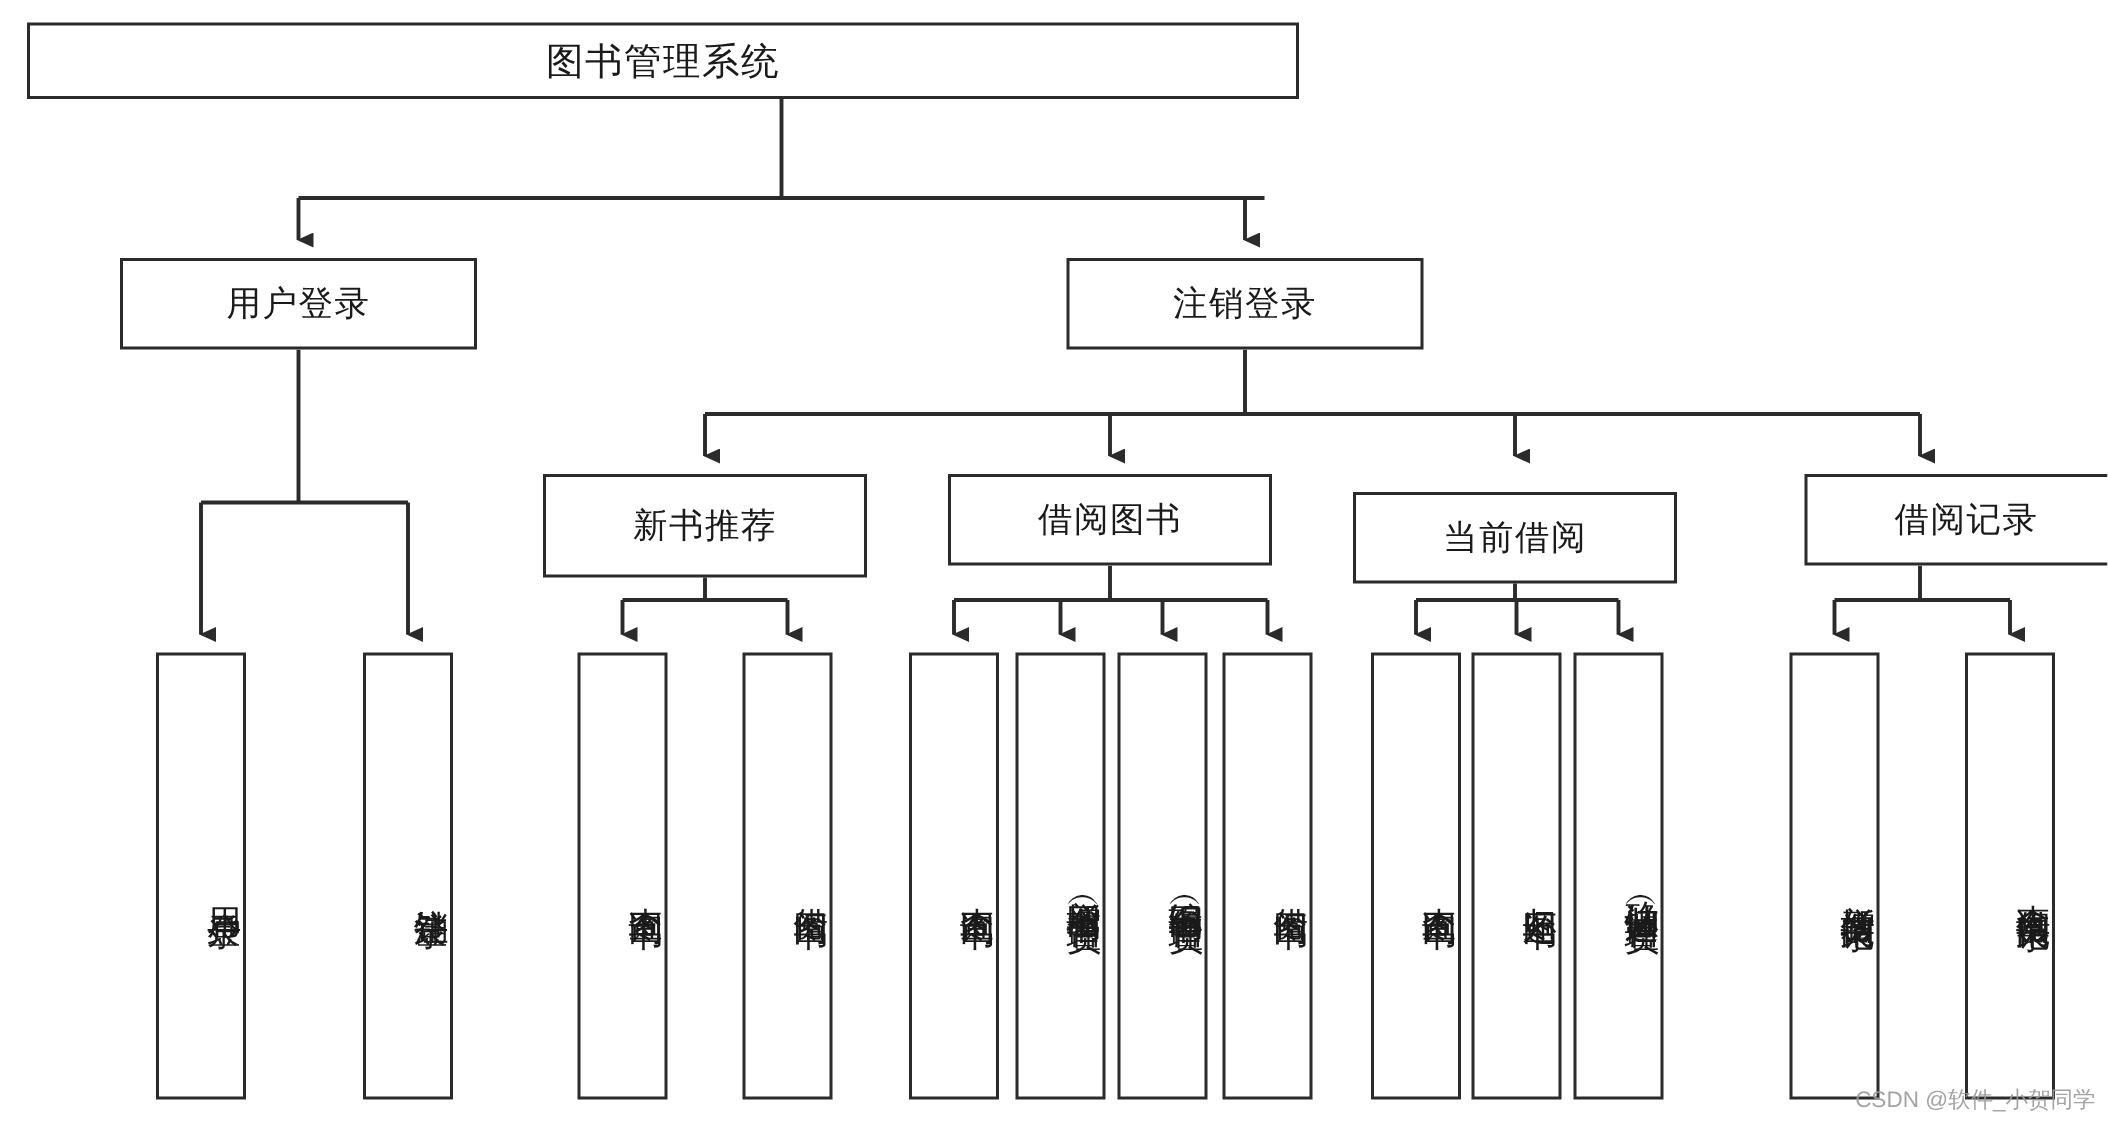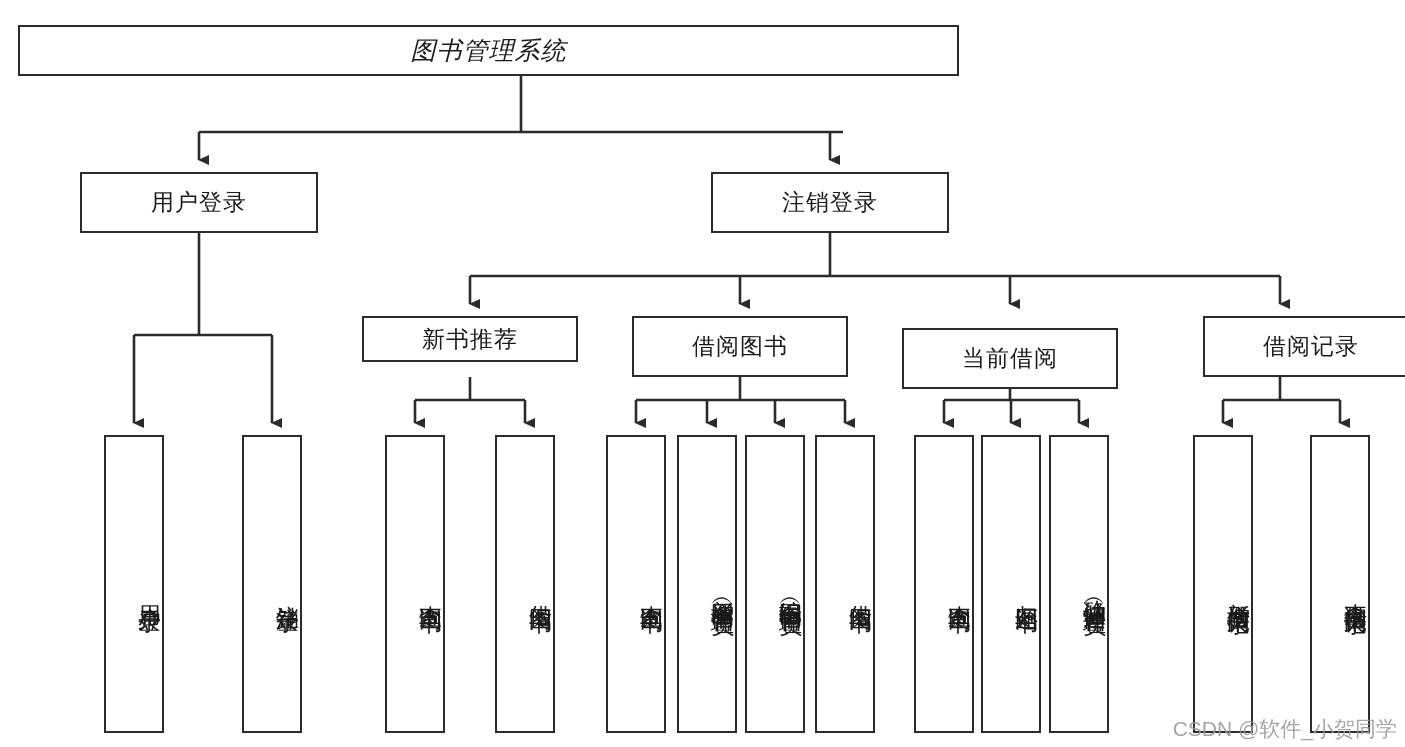--- a/index.html
+++ b/index.html
@@ -53,21 +53,21 @@
     text-orientation: upright;
     line-height: 1.05;
   }
   .node.root {
     font-size: 25px;
   }
   .watermark {
     position: absolute;
     right: 8px;
     bottom: 4px;
-    font-size: 21px;
+    font-size: 15px;
     color: #9a9a9a;
     white-space: nowrap;
     opacity: 0.9;
     margin-left: 16px;
   }
 </style>
 </head>
 <body>
 
 <div id="stage">
@@ -115,32 +115,32 @@
       <path d="M1011,400 L1011,423" marker-end="url(#arrowDown)"></path>
       <path d="M1079,400 L1079,423" marker-end="url(#arrowDown)"></path>
 
       <path d="M1280,377 L1280,400"></path>
       <path d="M1223,400 L1340,400"></path>
       <path d="M1223,400 L1223,423" marker-end="url(#arrowDown)"></path>
       <path d="M1340,400 L1340,423" marker-end="url(#arrowDown)"></path>
     </g>
   </svg>
 
-  <div class="node horiz root" style="left:18px; top:25px; width:941px; height:51px;font-style:italic;">
+  <div class="node horiz root" style="left:18px; top:15px; width:848px; height:51px;">
     <span class="label">图书管理系统</span>
   </div>
 
   <div class="node horiz" style="left:80px; top:172px; width:238px; height:61px;">
     <span class="label">用户登录</span>
   </div>
   <div class="node horiz" style="left:711px; top:172px; width:238px; height:61px;">
     <span class="label">注销登录</span>
   </div>
 
-  <div class="node horiz" style="left:362px; top:316px; width:216px; height:46px;">
+  <div class="node horiz" style="left:362px; top:316px; width:216px; height:69px;">
     <span class="label">新书推荐</span>
   </div>
   <div class="node horiz" style="left:632px; top:316px; width:216px; height:61px;">
     <span class="label">借阅图书</span>
   </div>
   <div class="node horiz" style="left:902px; top:316px; width:216px; height:61px;margin-top:12px;">
     <span class="label">当前借阅</span>
   </div>
   <div class="node horiz" style="left:1172px; top:316px; width:216px; height:61px;margin-left:31px;">
     <span class="label">借阅记录</span>

